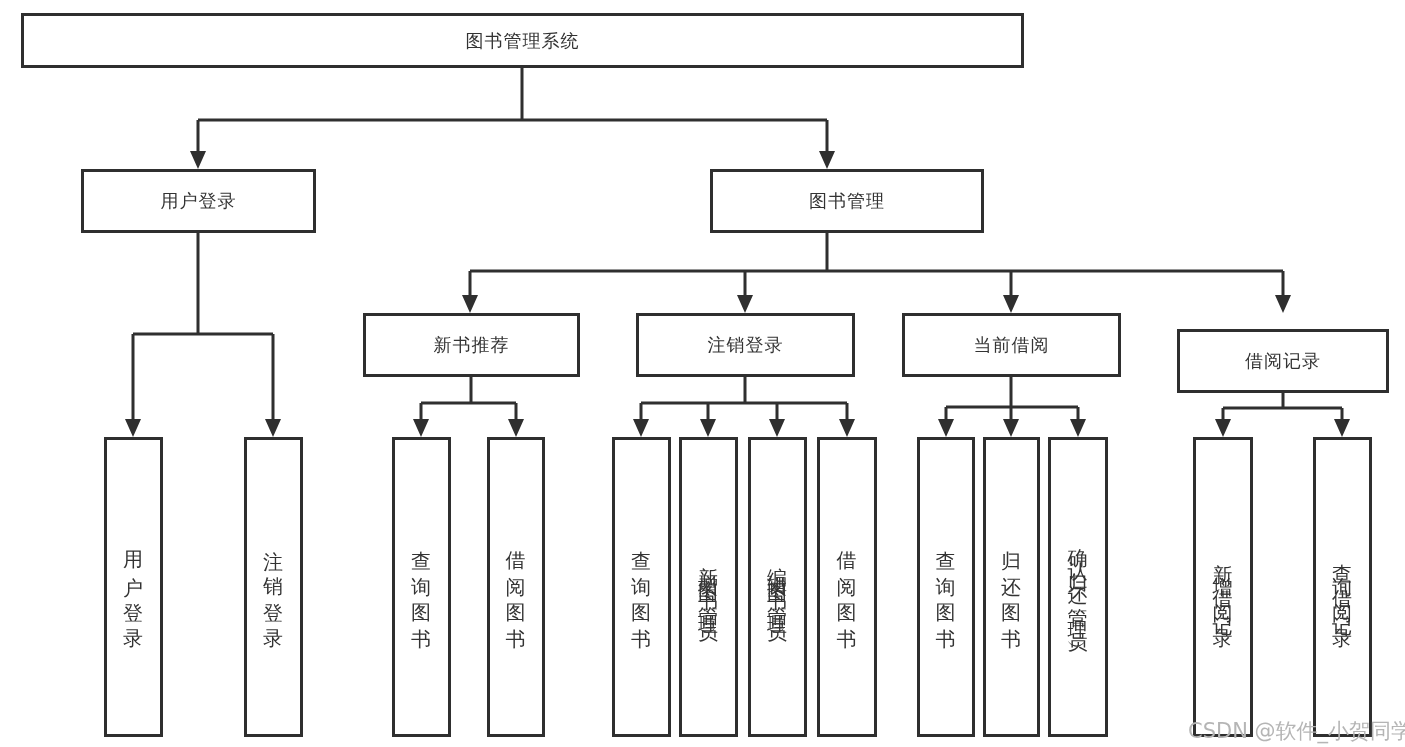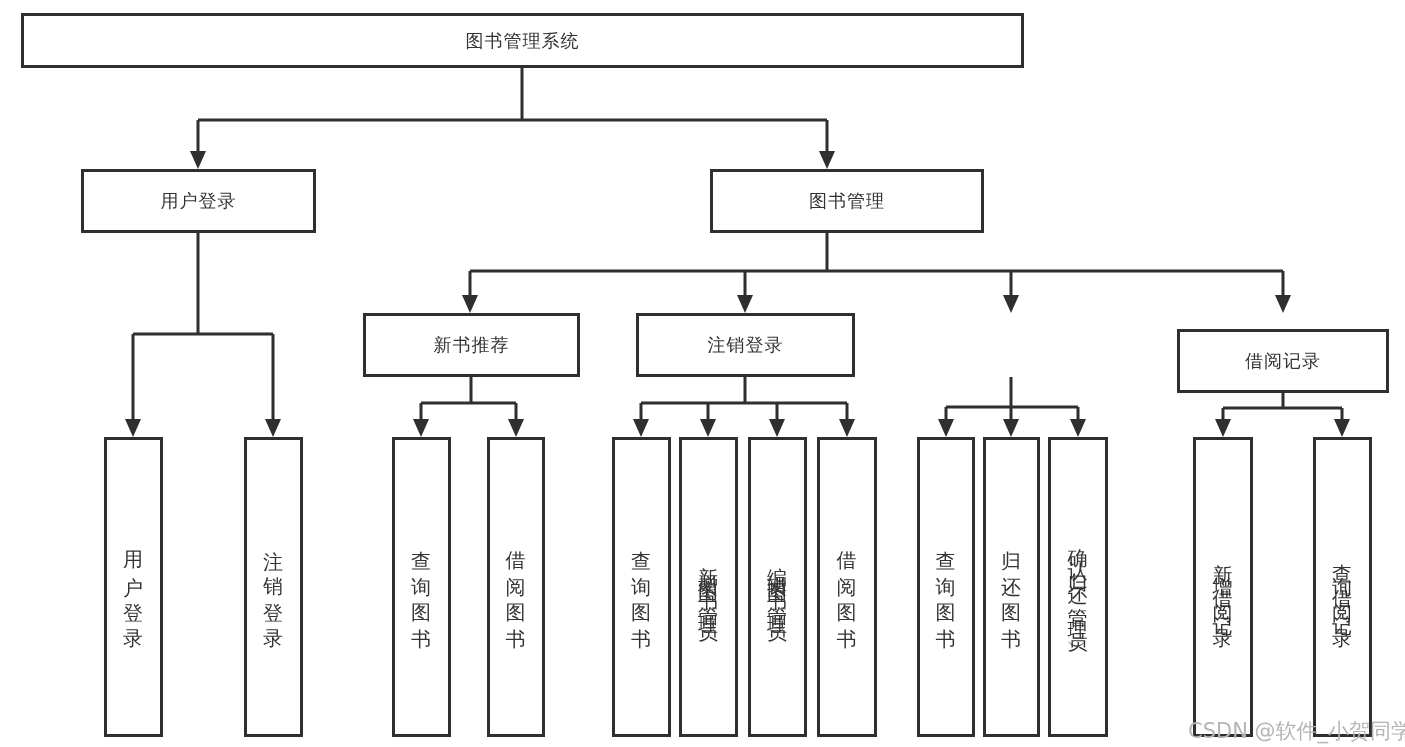--- a/index.html
+++ b/index.html
@@ -109,20 +109,23 @@
   <div class="hbox" style="left:710px; top:169px; width:274px; height:64px;">
     <span class="label">图书管理</span>
   </div>
 
   <div class="hbox" style="left:363px; top:313px; width:217px; height:64px;">
     <span class="label">新书推荐</span>
   </div>
   <div class="hbox" style="left:636px; top:313px; width:219px; height:64px;">
     <span class="label">注销登录</span>
   </div>
+  <div class="hbox" style="left:902px; top:313px; width:219px; height:64px;">
+    <span class="label">当前借阅</span>
+  </div>
   <div class="hbox" style="left:1177px; top:313px; width:212px; height:64px;margin-top:16px;">
     <span class="label">借阅记录</span>
   </div>
 
   <div class="vbox" style="left:104px; top:437px; width:59px; height:300px;">
     <span class="vtext ls4">用户登录</span>
   </div>
   <div class="vbox" style="left:244px; top:437px; width:59px; height:300px;">
     <span class="vtext ls4">注销登录</span>
   </div>

